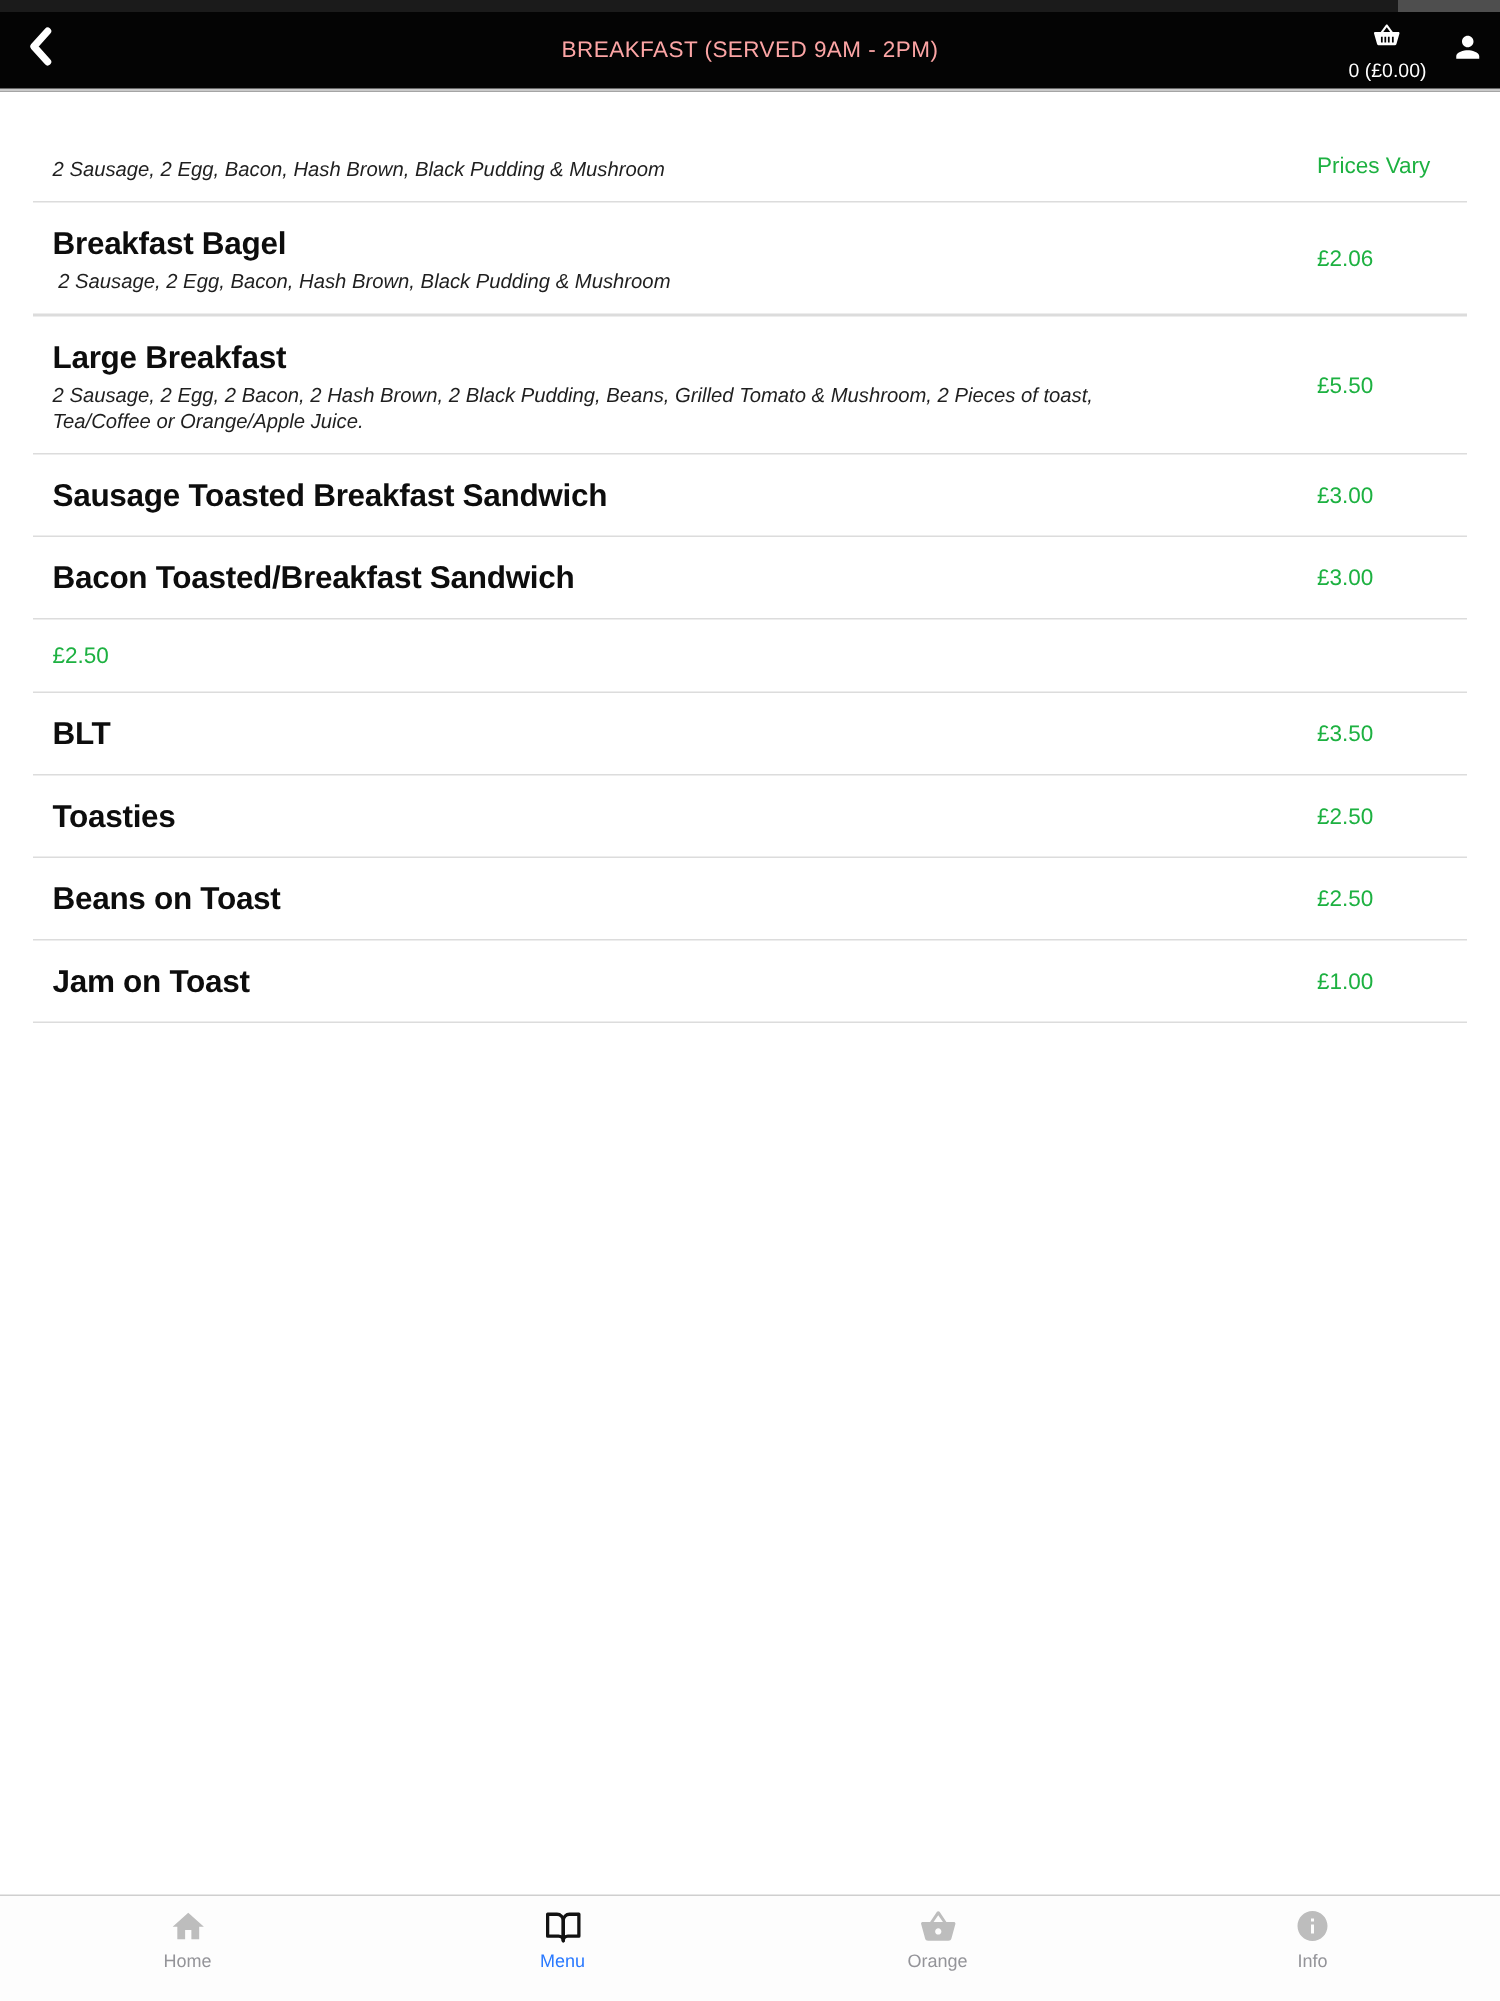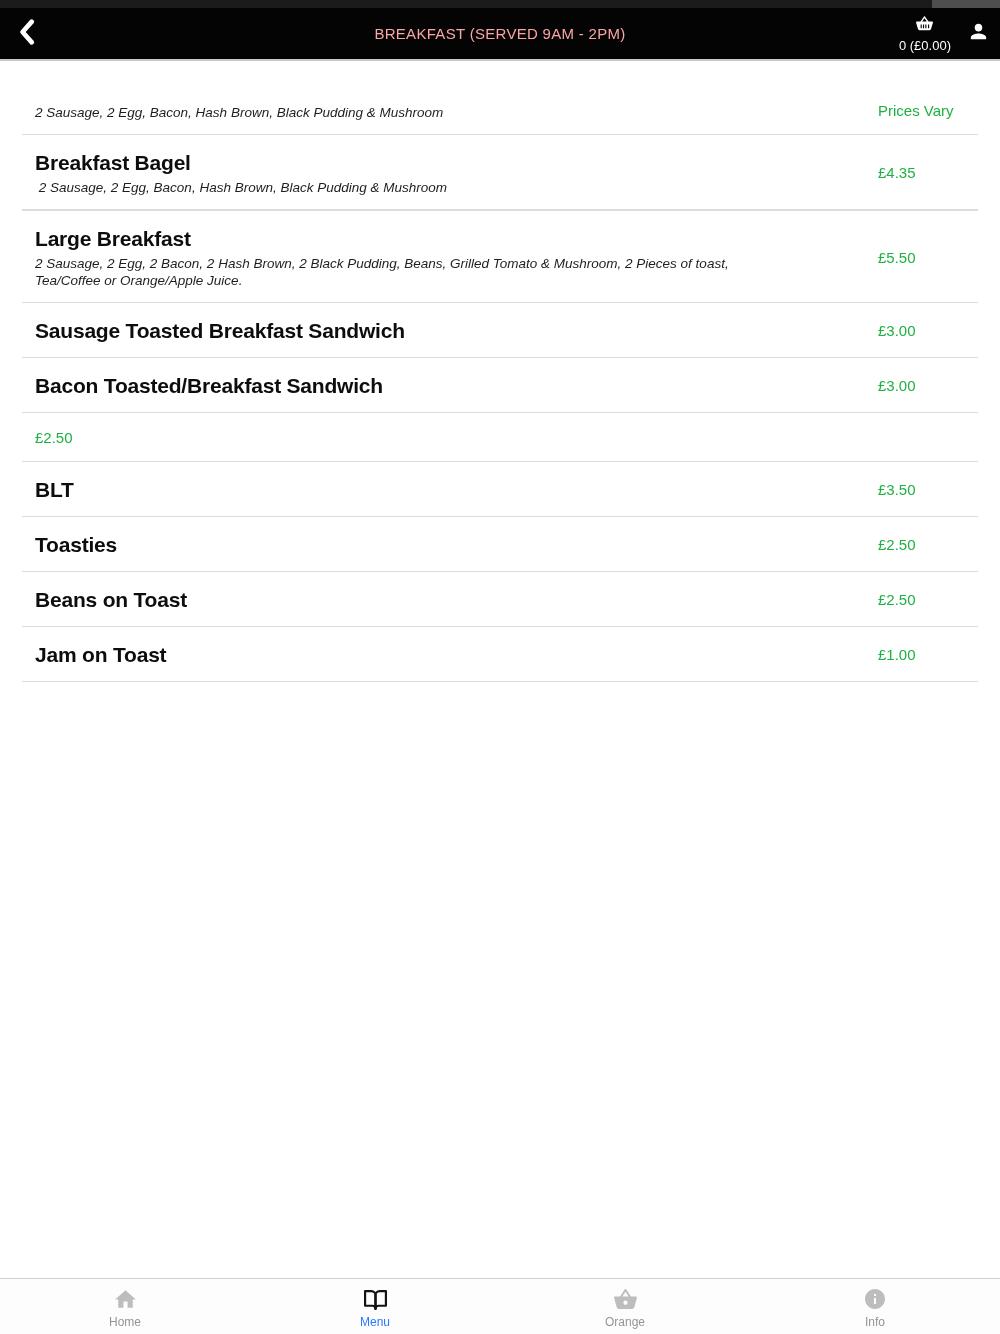--- a/index.html
+++ b/index.html
@@ -109,21 +109,21 @@
   .divider {
     height: 1px;
     background: #dcdcdc;
     margin: 0 22px;
   }
 
   
   .tabbar {
     position: absolute;
     left: 0; right: 0; bottom: 0;
-    height: 56px;
+    height: 71px;
     background: #fdfdfd;
     border-top: 1px solid #cfcfcf;
     display: flex;
   }
   .tab {
     flex: 1 1 0;
     display: flex;
     flex-direction: column;
     align-items: center;
     justify-content: flex-start;
@@ -182,21 +182,21 @@
     </div>
     <div class="item-price">Prices Vary</div>
   </div>
   <div class="divider"></div>
 
   <div class="menu-item">
     <div class="item-info">
       <div class="item-name">Breakfast Bagel</div>
       <div class="item-desc"> 2 Sausage, 2 Egg, Bacon, Hash Brown, Black Pudding &amp; Mushroom</div>
     </div>
-    <div class="item-price">£4.35</div>
+    <div class="item-price">£2.06</div>
   </div>
   <div class="divider"></div>
 
   <div class="divider"></div>
 
   <div class="menu-item">
     <div class="item-info">
       <div class="item-name">Large Breakfast</div>
       <div class="item-desc">2 Sausage, 2 Egg, 2 Bacon, 2 Hash Brown, 2 Black Pudding, Beans, Grilled Tomato &amp; Mushroom, 2 Pieces of toast,
 Tea/Coffee or Orange/Apple Juice.</div>

